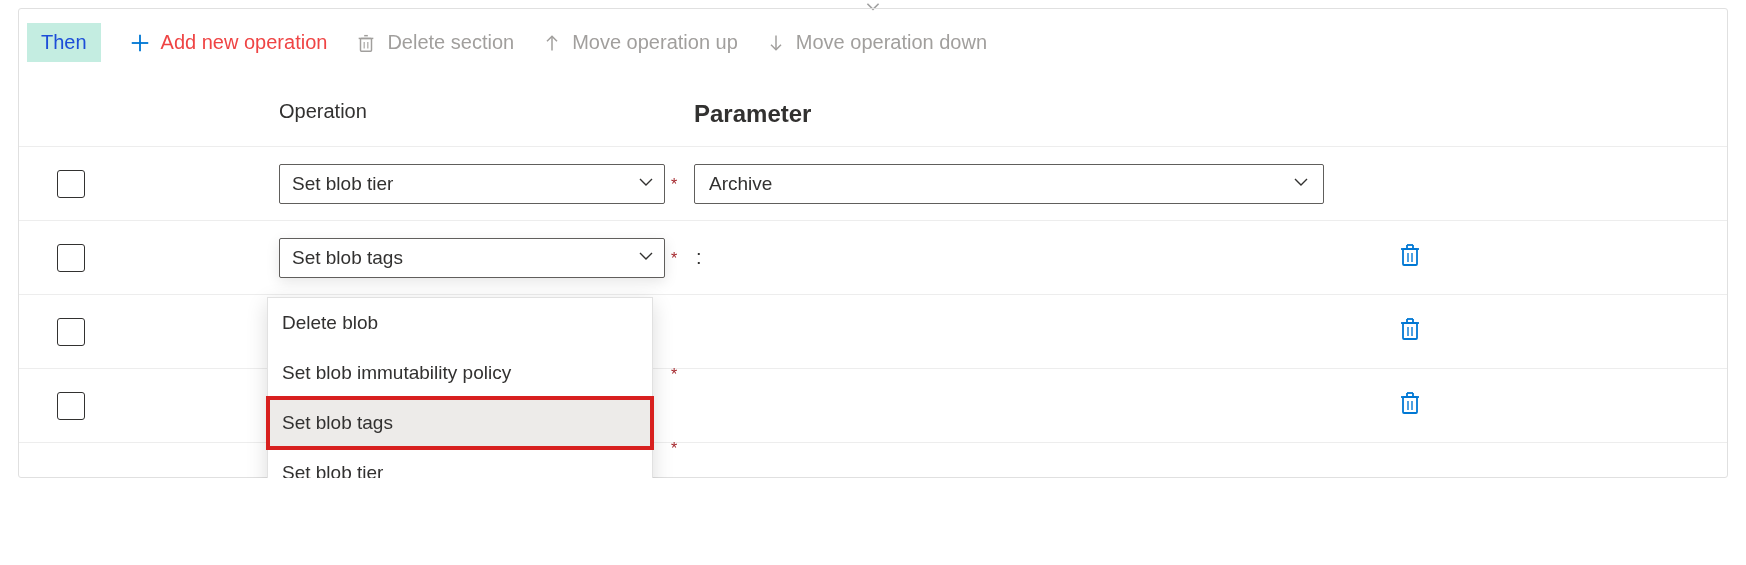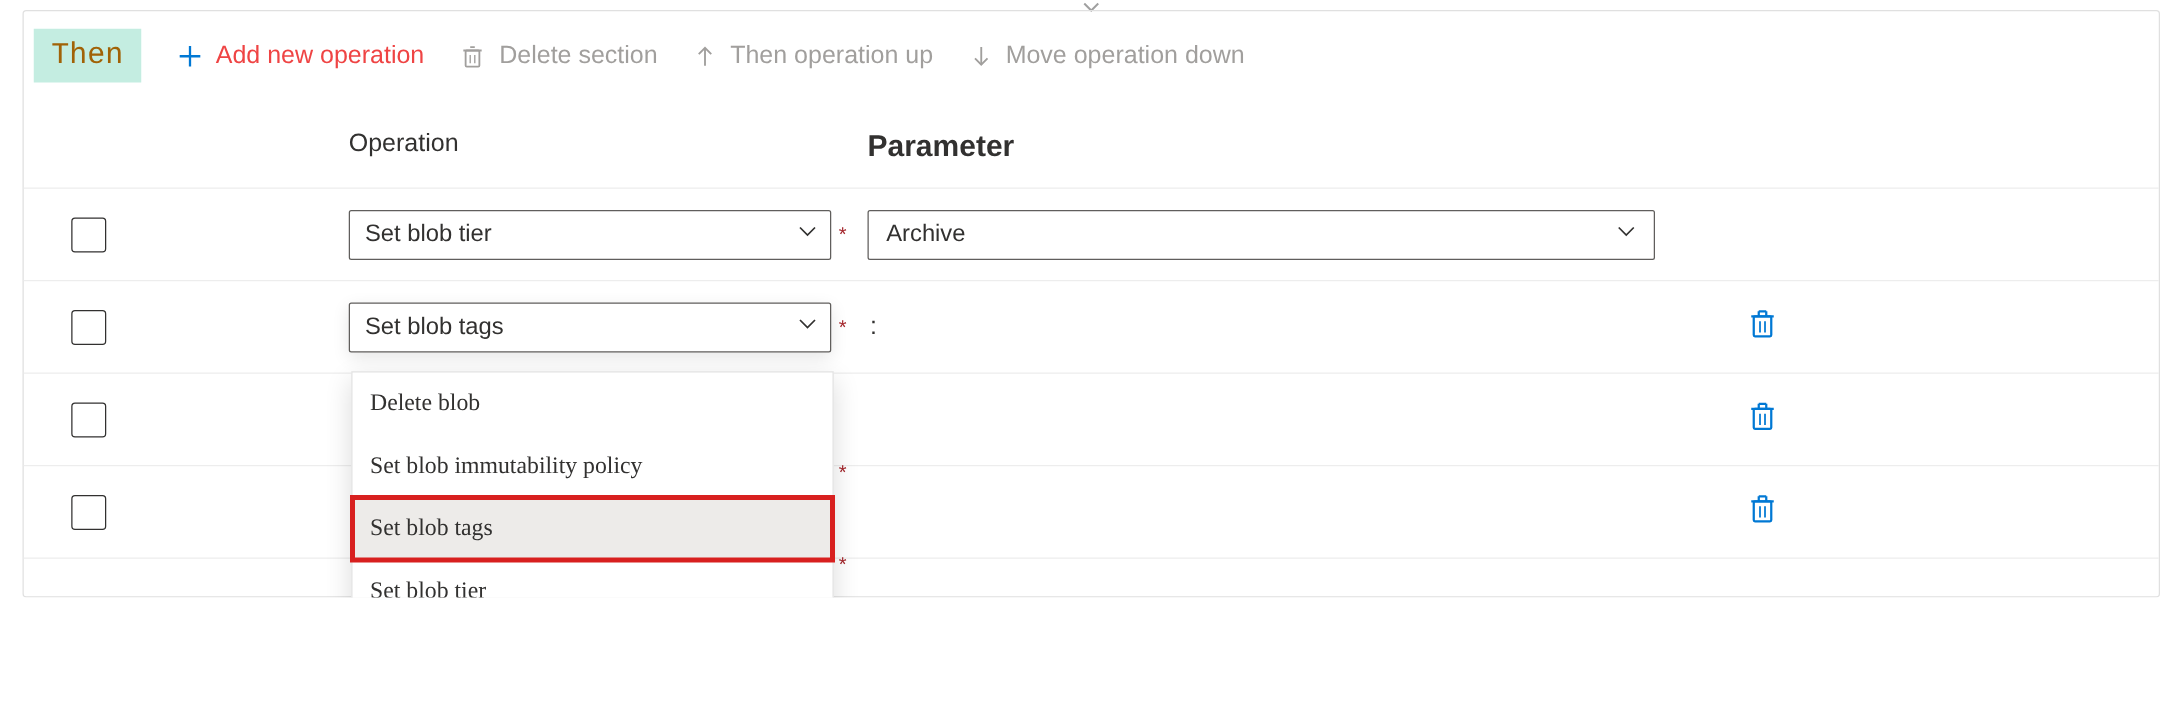--- a/index.html
+++ b/index.html
@@ -27,25 +27,24 @@
     min-height: 470px;
   }
   .toolbar {
     display: flex;
     align-items: center;
     gap: 28px;
     padding: 14px 8px 14px 8px;
   }
   .then-badge {
     background: #c4ede1;
-    color: #a16207;
+    color: #1d4ed8;
     font-weight: 400;
     padding: 8px 14px 8px 14px;
-    font-size: 24px;
-    font-family: Liberation Mono, monospace;
+    font-size: 20px;
   }
   .tb-item {
     display: inline-flex;
     align-items: center;
     gap: 10px;
     color: #ef4444;
     cursor: pointer;
     font-size: 20px;
   }
   .tb-item.disabled { color: #a19f9d; cursor: default; }
@@ -124,28 +123,27 @@
   .text-input::placeholder { color:#605e5c; }
   .colon { padding: 0 2px; font-size: 20px; }
 
   .action-cell { display:flex; align-items:center; justify-content:flex-start; padding-left: 44px; }
   .trash-blue svg { width: 24px; height: 26px; }
   .trash-blue svg * { stroke: #0078d4; }
 
   
   .dropdown {
     position: absolute;
-    left: 262px;
+    left: 248px;
     top: 288px;
     width: 386px;
     background: #fff;
     border: 1px solid #e1e1e1;
     box-shadow: 0 6px 20px rgba(0,0,0,0.14);
     z-index: 20;
-    font-family: Liberation Serif, serif;
   }
   .dd-item {
     padding: 14px 14px;
     font-size: 19px;
     cursor: pointer;
   }
   .dd-item.selected {
     background: #edebe9;
     outline: 4px solid #d8201f;
     outline-offset: -2px;
@@ -188,21 +186,21 @@
       <span>Delete section</span>
     </span>
 
     <span class="tb-item disabled">
       <span class="icon arrow-icon">
         <svg viewBox="0 0 24 24" fill="none">
             <line x1="12" y1="21" x2="12" y2="4" stroke="#a19f9d" stroke-width="1.8"></line>
             <path d="M6 10 L12 4 L18 10" stroke="#a19f9d" stroke-width="1.8" fill="none"></path>
           </svg>
       </span>
-      <span>Then operation up</span>
+      <span>Move operation up</span>
     </span>
 
     <span class="tb-item disabled">
       <span class="icon arrow-icon">
         <svg viewBox="0 0 24 24" fill="none">
             <line x1="12" y1="3" x2="12" y2="20" stroke="#a19f9d" stroke-width="1.8"></line>
             <path d="M6 14 L12 20 L18 14" stroke="#a19f9d" stroke-width="1.8" fill="none"></path>
           </svg>
       </span>
       <span>Move operation down</span>

